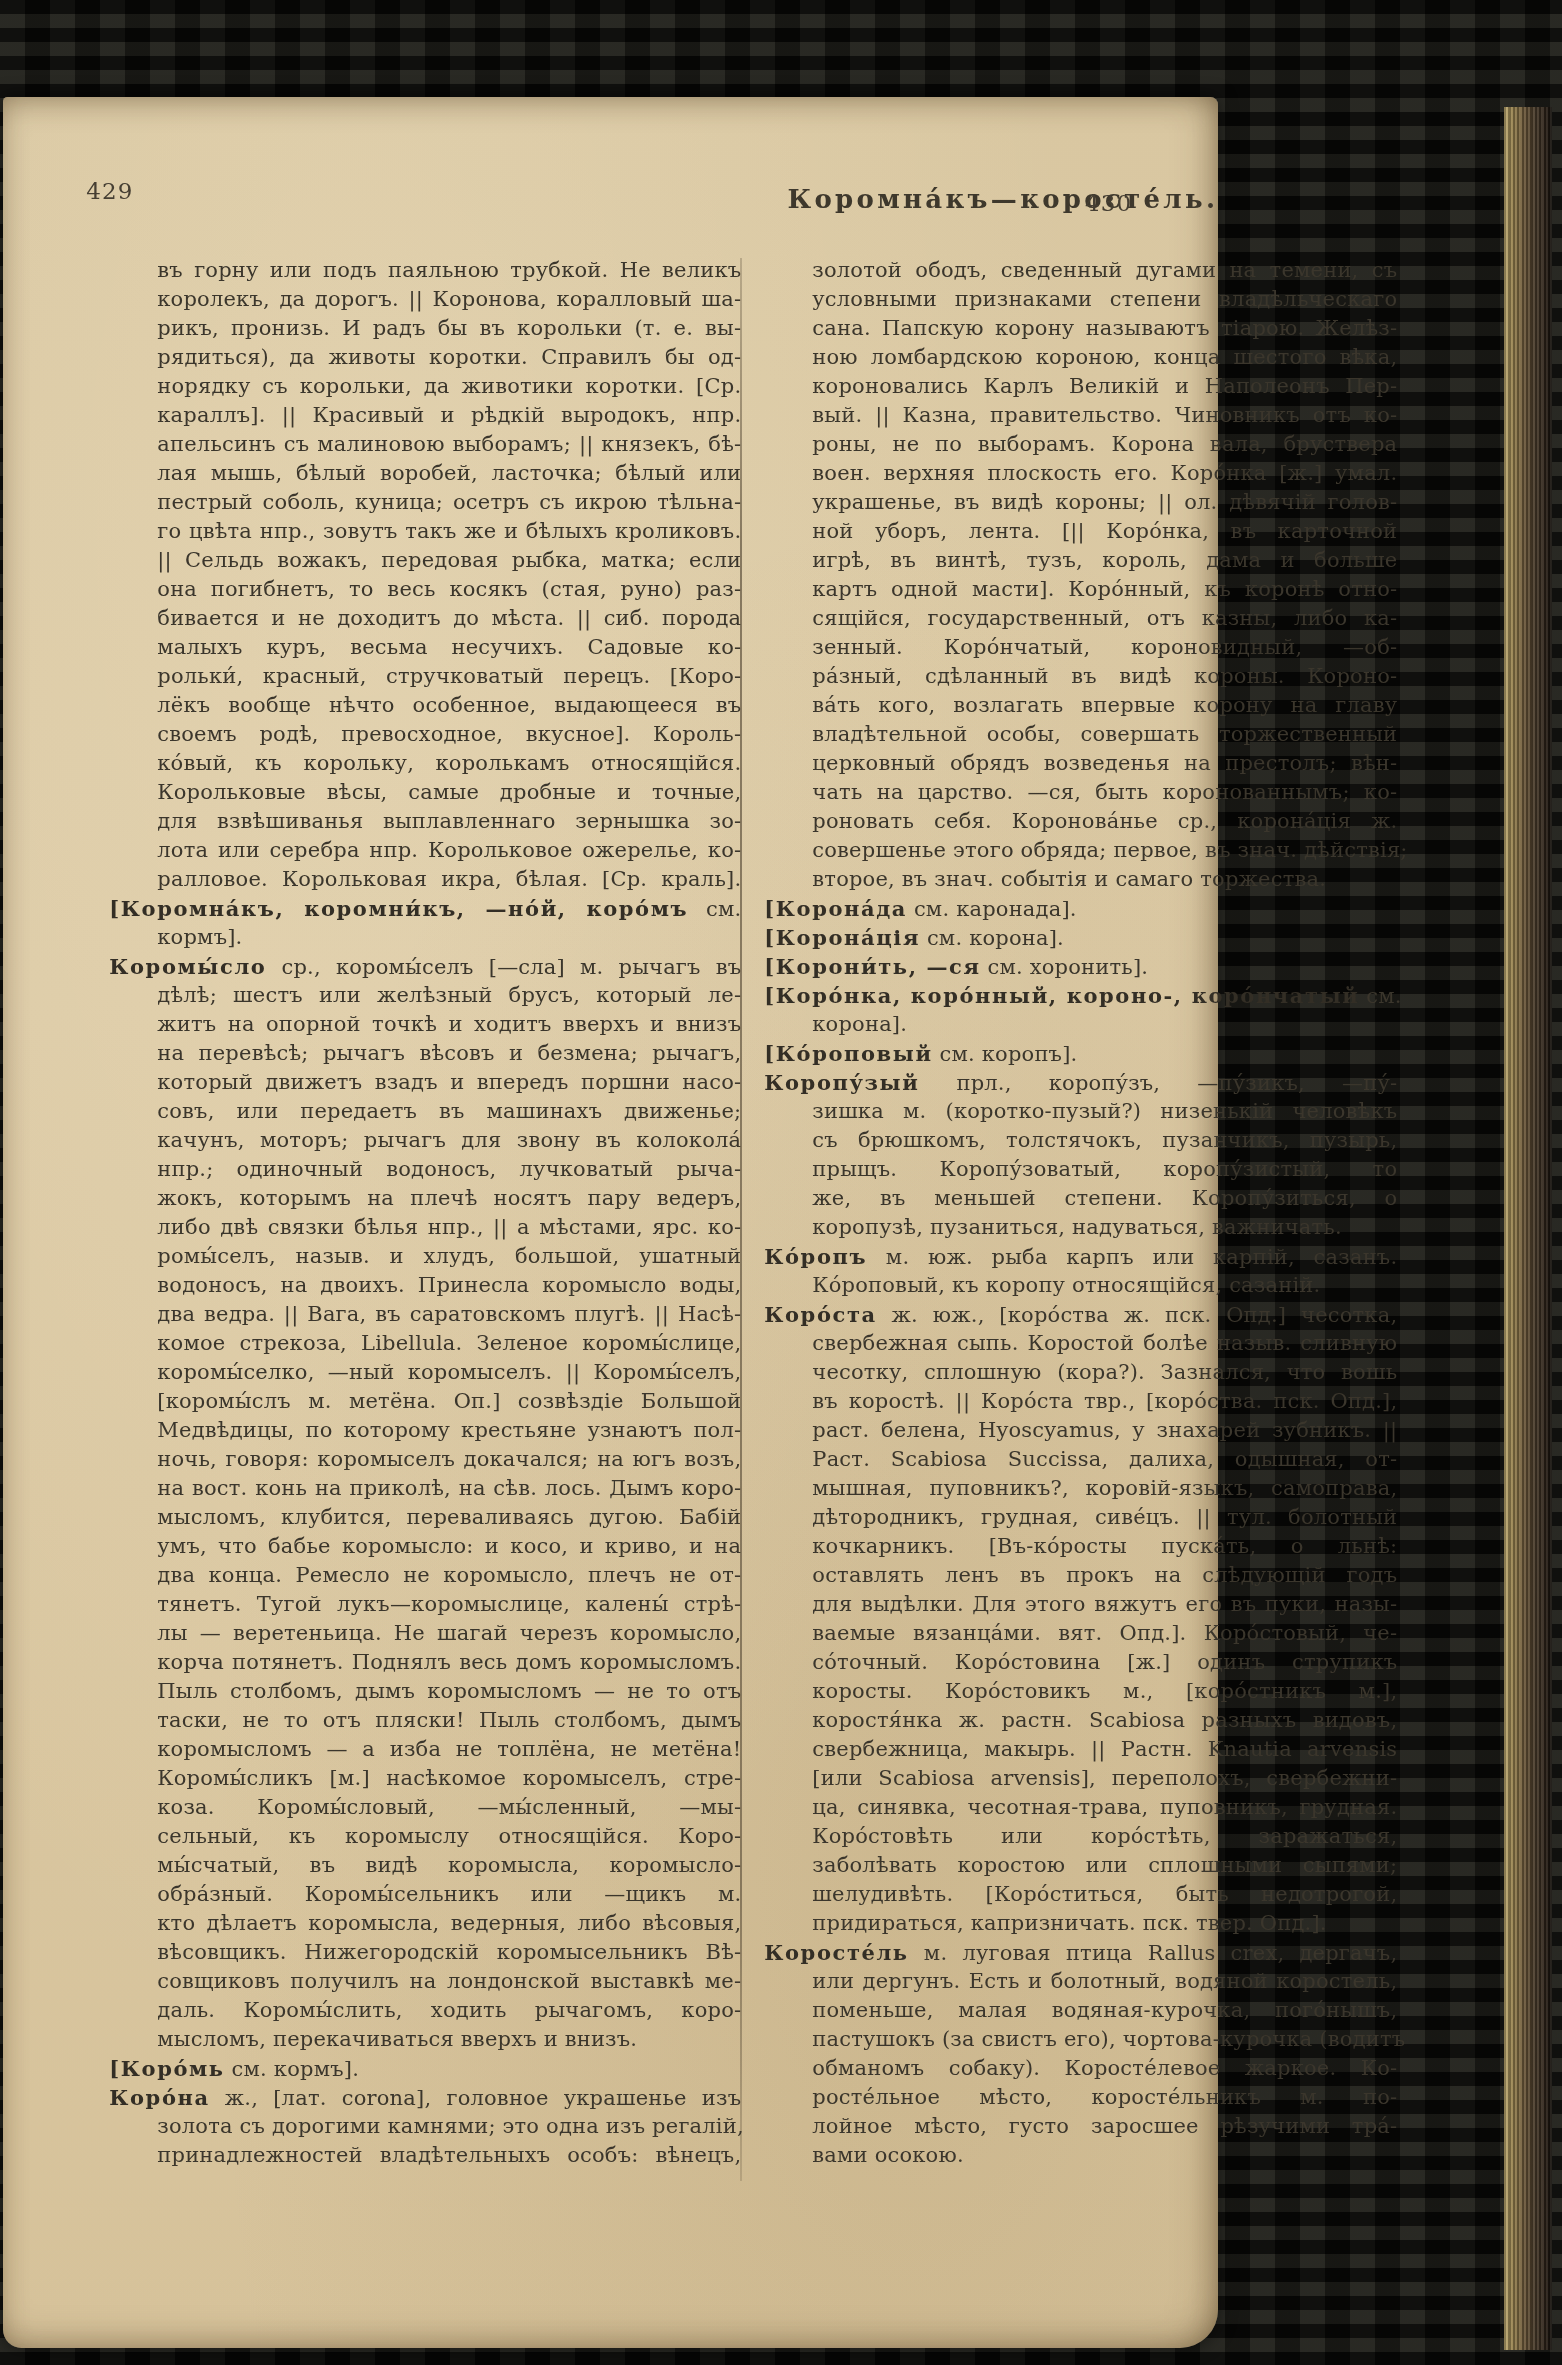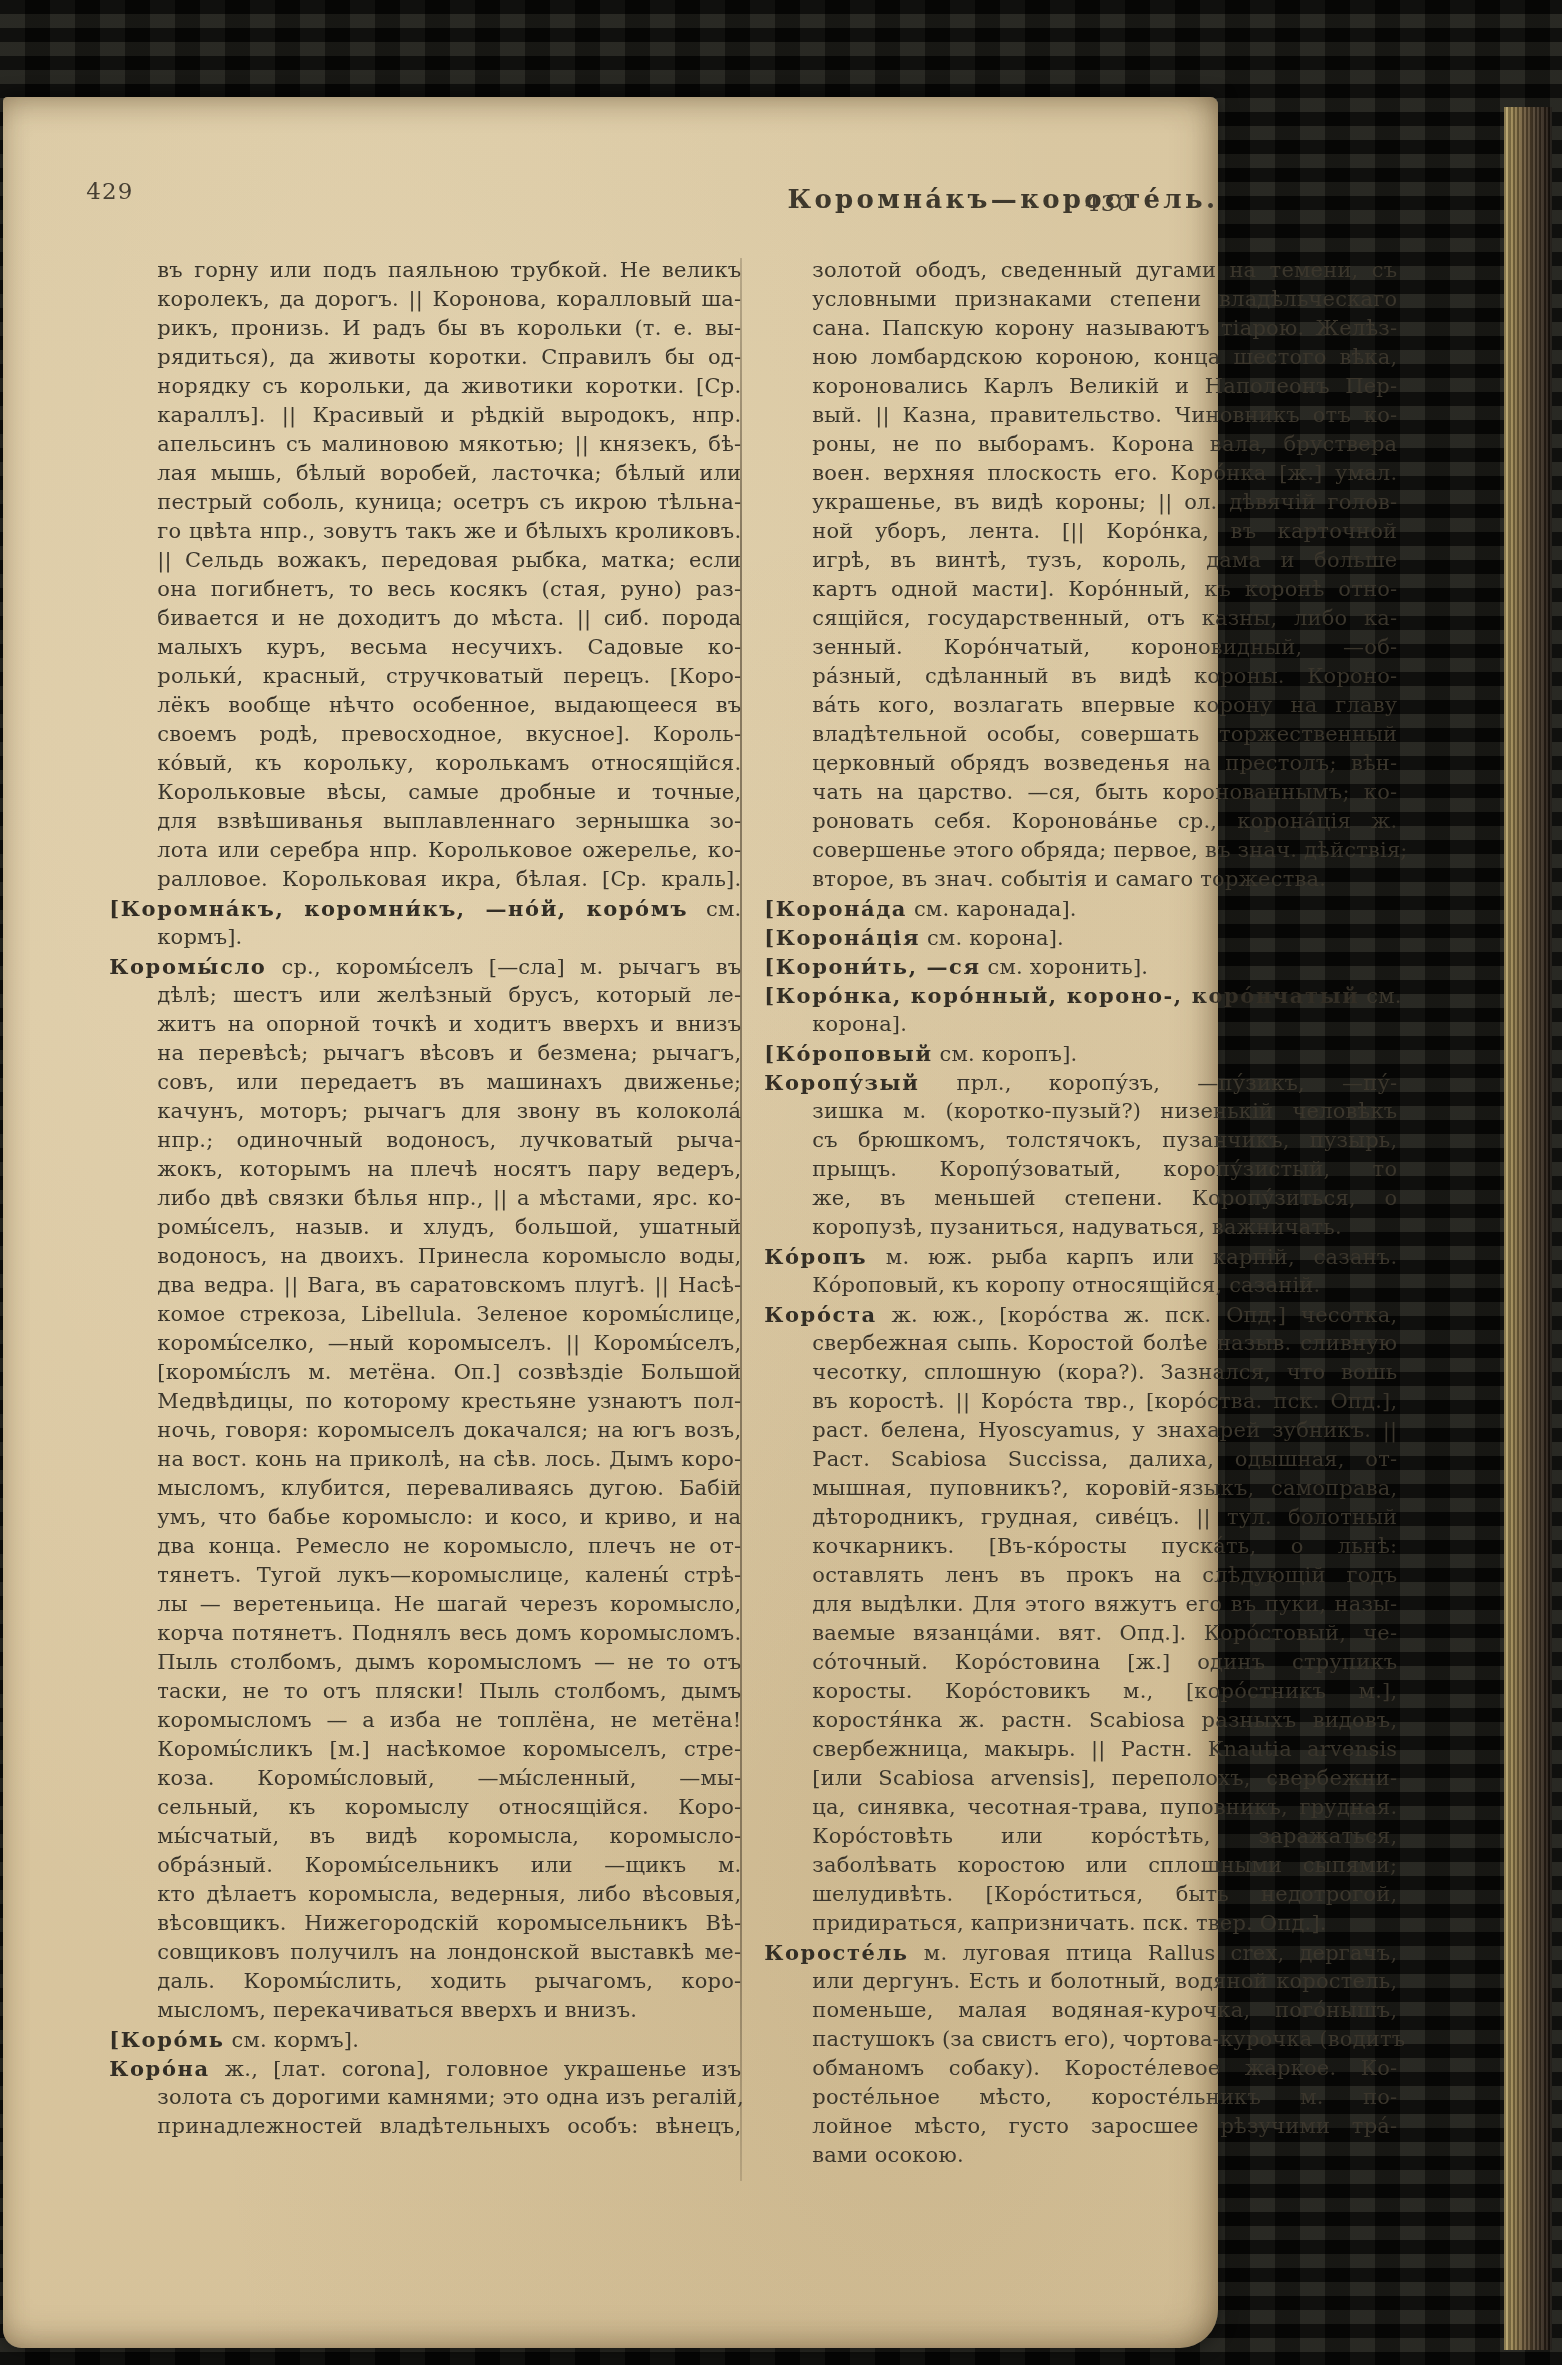--- a/index.html
+++ b/index.html
@@ -65,21 +65,21 @@
 
   <div class="column-divider"></div>
 
   <div class="column left">
       <div class="line cont">въ горну или подъ паяльною трубкой. Не великъ</div>
       <div class="line cont">королекъ, да дорогъ. || Коронова, коралловый ша-</div>
       <div class="line cont">рикъ, пронизь. И радъ бы въ корольки (т. е. вы-</div>
       <div class="line cont">рядиться), да животы коротки. Справилъ бы од-</div>
       <div class="line cont">норядку съ корольки, да животики коротки. [Ср.</div>
       <div class="line cont">караллъ]. || Красивый и рѣдкій выродокъ, нпр.</div>
-      <div class="line cont">апельсинъ съ малиновою мякотью; || князекъ, бѣ-</div>
+      <div class="line cont">апельсинъ съ малиновою выборамъ; || князекъ, бѣ-</div>
       <div class="line cont">лая мышь, бѣлый воробей, ласточка; бѣлый или</div>
       <div class="line cont">пестрый соболь, куница; осетръ съ икрою тѣльна-</div>
       <div class="line cont">го цвѣта нпр., зовутъ такъ же и бѣлыхъ кроликовъ.</div>
       <div class="line cont">|| Сельдь вожакъ, передовая рыбка, матка; если</div>
       <div class="line cont">она погибнетъ, то весь косякъ (стая, руно) раз-</div>
       <div class="line cont">бивается и не доходитъ до мѣста. || сиб. порода</div>
       <div class="line cont">малыхъ куръ, весьма несучихъ. Садовые ко-</div>
       <div class="line cont">рольки́, красный, стручковатый перецъ. [Коро-</div>
       <div class="line cont">лёкъ вообще нѣчто особенное, выдающееся въ</div>
       <div class="line cont">своемъ родѣ, превосходное, вкусное]. Король-</div>
@@ -87,20 +87,21 @@
       <div class="line cont">Корольковые вѣсы, самые дробные и точные,</div>
       <div class="line cont">для взвѣшиванья выплавленнаго зернышка зо-</div>
       <div class="line cont">лота или серебра нпр. Корольковое ожерелье, ко-</div>
       <div class="line cont">ралловое. Корольковая икра, бѣлая. [Ср. краль].</div>
       <div class="line start"><span class="hw">[Коромна́къ, коромни́къ, —но́й, коро́мъ</span> см.</div>
       <div class="line cont end">кормъ].</div>
       <div class="line start"><span class="hw">Коромы́сло</span> ср., коромы́селъ [—сла] м. рычагъ въ</div>
       <div class="line cont">дѣлѣ; шестъ или желѣзный брусъ, который ле-</div>
       <div class="line cont">житъ на опорной точкѣ и ходитъ вверхъ и внизъ</div>
       <div class="line cont">на перевѣсѣ; рычагъ вѣсовъ и безмена; рычагъ,</div>
+      <div class="line cont">который движетъ взадъ и впередъ поршни насо-</div>
       <div class="line cont">совъ, или передаетъ въ машинахъ движенье;</div>
       <div class="line cont">качунъ, моторъ; рычагъ для звону въ колокола́</div>
       <div class="line cont">нпр.; одиночный водоносъ, лучковатый рыча-</div>
       <div class="line cont">жокъ, которымъ на плечѣ носятъ пару ведеръ,</div>
       <div class="line cont">либо двѣ связки бѣлья нпр., || а мѣстами, ярс. ко-</div>
       <div class="line cont">ромы́селъ, назыв. и хлудъ, большой, ушатный</div>
       <div class="line cont">водоносъ, на двоихъ. Принесла коромысло воды,</div>
       <div class="line cont">два ведра. || Вага, въ саратовскомъ плугѣ. || Насѣ-</div>
       <div class="line cont">комое стрекоза, Libellula. Зеленое коромы́слице,</div>
       <div class="line cont">коромы́селко, —ный коромыселъ. || Коромы́селъ,</div>

